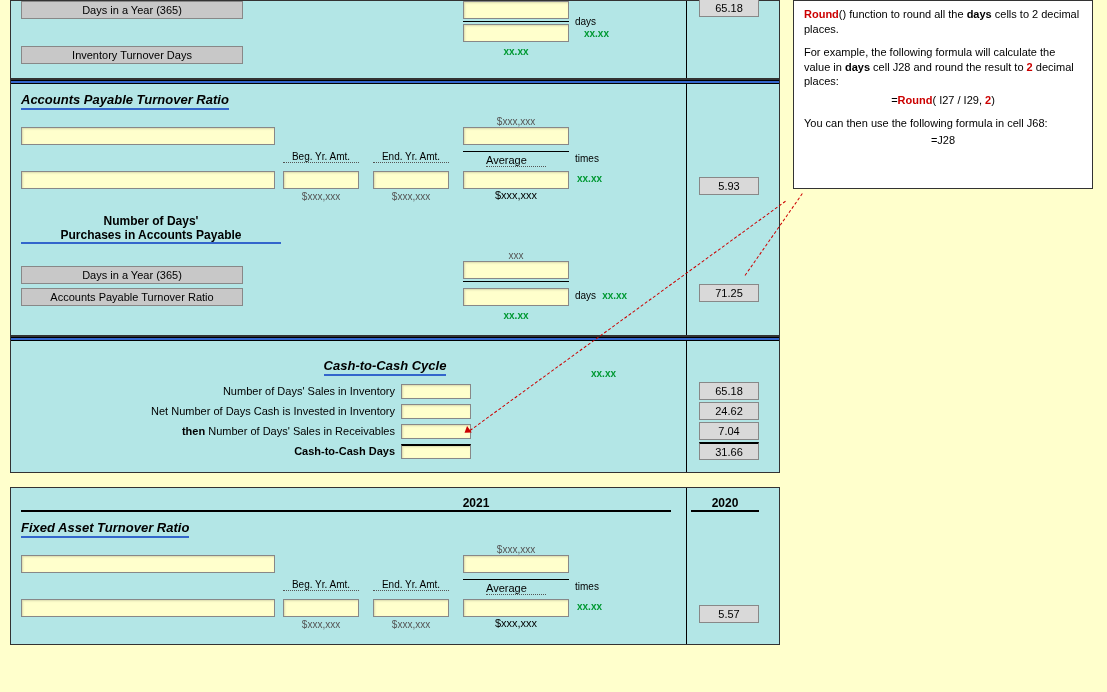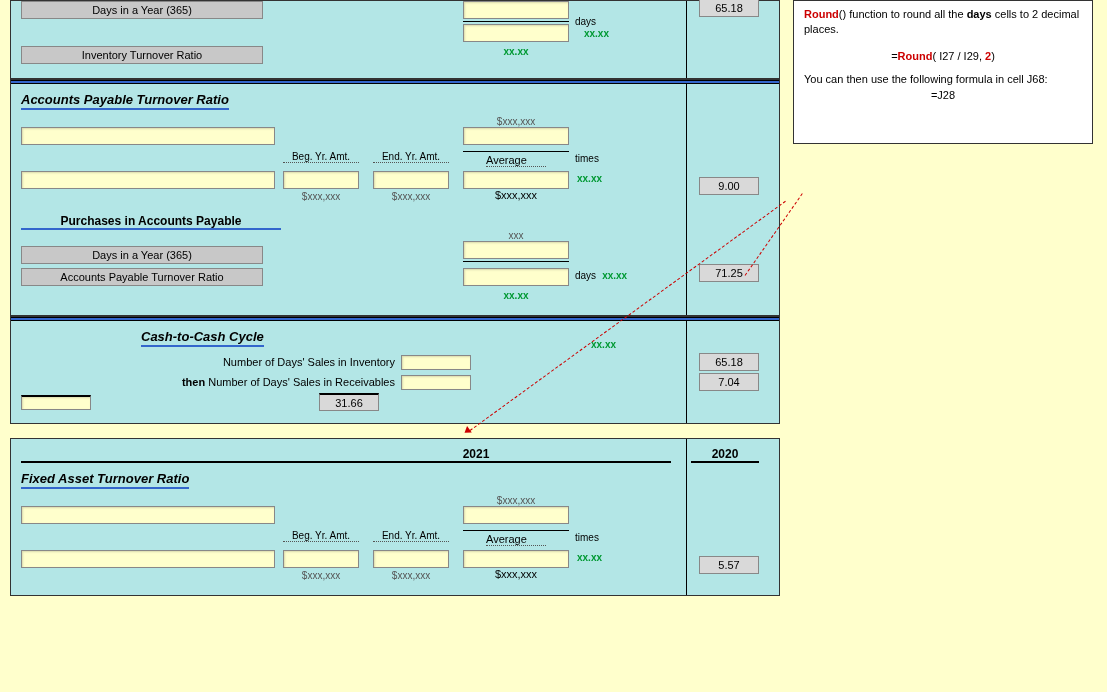--- a/index.html
+++ b/index.html
@@ -76,21 +76,21 @@
     position: absolute;
     right: 92px;
     top: 0;
     bottom: 0;
     width: 1px;
     background: #000;
   }
   .row { display: flex; align-items: flex-start; gap: 0; margin-bottom: 4px; position: relative;}
   .col-label { width: 260px; padding-right: 6px; }
   .col-label .yellow-input { width: 254px; }
-  .col-label .gray-label { width: 242px; }
+  .col-label .gray-label { width: 222px; }
   .amt-group { display: flex; flex-direction: column; align-items: center; width: 80px; }
   .amt-group .cap { font-size: 10px; border-bottom: 1px dotted #555; margin-bottom:2px; width:76px; text-align:center;}
   .amt-group .ph { font-size: 10px; color:#555; margin-top:2px;}
   .amt-group .yellow-input { width: 76px; }
   .frac-col { display:flex; flex-direction:column; align-items:center; width:110px; position:relative;}
   .frac-col .yellow-input { width:106px; }
   .frac-line { border-top:1px solid #000; width:106px; margin:2px 0;}
   .units { font-size:10px; margin:0 4px; align-self:center;}
   .xx { color:#009933; font-weight:bold; font-size:10px;}
   .result-col { position:absolute; right:10px; display:flex; flex-direction:column; align-items:center; gap:3px;}
@@ -147,21 +147,21 @@
         <div class="frac-line"></div>
         <div class="yellow-input"></div>
       </div>
       <div class="units">days</div>
       <div class="result-col" style="top:-2px;">
         <div class="gray-value">65.18</div>
       </div>
     </div>
     <div class="row">
       <div class="col-label">
-        <div class="gray-label">Inventory Turnover Ratio</div>
+        <div class="gray-label">Inventory Turnover Days</div>
       </div>
       <div style="width:180px;"></div>
       <div class="frac-col">
         <div style="display:flex;gap:6px;">
           <div class="xx" style="width:106px;text-align:center;">xx.xx</div>
           <div class="xx" style="position:absolute;right:-38px;top:-18px;">xx.xx</div>
         </div>
       </div>
     </div>
   </div>
@@ -190,21 +190,21 @@
         <div class="amt-group">
           <div class="cap">End. Yr. Amt.</div>
         </div>
       </div>
       <div class="frac-col">
         <div class="frac-line"></div>
         <div class="cap" style="border-bottom:1px dotted #555;width:60px;">Average</div>
       </div>
       <div class="units">times</div>
       <div class="result-col" style="top:28px;">
-        <div class="gray-value">9.00</div>
+        <div class="gray-value">5.93</div>
       </div>
     </div>
     <div class="row" style="align-items:flex-start;">
       <div class="col-label">
             <div class="yellow-input"></div>
           </div>
       <div style="display:flex;gap:10px;width:180px;">
         <div class="amt-group">
           <div class="yellow-input"></div>
           <div class="ph">$xxx,xxx</div>
@@ -217,21 +217,22 @@
       <div class="frac-col">
         <div class="yellow-input"></div>
         <div class="ph">$xxx,xxx</div>
       </div>
       <div class="xx" style="align-self:flex-start;margin-left:6px;margin-top:2px;">xx.xx</div>
     </div>
 
     <div class="gap"></div>
 
     
-    <div class="sub-heading" style="border-bottom:2px solid #3366cc;display:inline-block;">Purchases in Accounts Payable</div>
+    <div class="sub-heading">Number of Days'</div>
+    <div class="sub-heading" style="border-bottom:2px solid #3366cc;display:inline-block;margin-bottom:6px;">Purchases in Accounts Payable</div>
 
     <div class="row" style="align-items:flex-end;">
       <div class="col-label">
         <div class="gray-label">Days in a Year (365)</div>
       </div>
       <div style="width:180px;"></div>
       <div class="frac-col">
         <div style="font-size:10px;color:#555;text-align:right;">xxx</div>
         <div class="yellow-input"></div>
         <div class="frac-line"></div>
@@ -251,46 +252,56 @@
       <div class="result-col" style="top:-4px;">
         <div class="gray-value">71.25</div>
       </div>
     </div>
   </div>
 
   <div class="blue-divider"></div>
 
   <div class="section">
     <div class="vtop-line"></div>
-    <div style="text-align:left; margin-left:120px; margin-right:140px;">
+    <div style="text-align:center; margin-left:120px; margin-right:140px;margin-top:9px;">
       <div class="heading" style="display:inline-block;">Cash-to-Cash Cycle</div>
     </div>
     <div style="position:relative;">
       <div style="position:absolute; left:570px; top:-14px;" class="xx">xx.xx</div>
     </div>
     <div>
       <div class="ctoc-row">
         <div class="ctoc-label"><span>Number of Days' Sales in Inventory</span></div>
         <div class="ctoc-input">
               <div class="yellow-input"></div>
             </div>
         <div class="ctoc-value">
               <div class="gray-value">65.18</div>
             </div>
       </div>
       <div class="ctoc-row">
+        <div class="ctoc-label"><span>Net Number of Days Cash is Invested in Inventory</span></div>
+        <div class="ctoc-input">
+              <div class="yellow-input"></div>
+            </div>
+        <div class="ctoc-value">
+              <div class="gray-value">24.62</div>
+            </div>
+      </div>
+      <div class="ctoc-row">
         <div class="ctoc-label"><span class="bold">then</span> <span>Number of Days' Sales in Receivables</span></div>
         <div class="ctoc-input">
               <div class="yellow-input"></div>
             </div>
         <div class="ctoc-value">
               <div class="gray-value">7.04</div>
             </div>
       </div>
       <div class="ctoc-row">
+        <div class="ctoc-label"><span class="bold">Cash-to-Cash Days</span></div>
         <div class="ctoc-input">
               <div class="yellow-input" style="border-top:2px solid #000;"></div>
             </div>
         <div class="ctoc-value">
               <div class="gray-value" style="border-top:2px solid #000;">31.66</div>
             </div>
       </div>
     </div>
   </div>
 </div>
@@ -358,20 +369,23 @@
       <div class="xx" style="align-self:flex-start;margin-left:6px;margin-top:2px;">xx.xx</div>
     </div>
   </div>
 </div>
 
 <div class="help-panel">
   <div>
     <span class="red">Round</span><span>() function to round all the </span><b>days</b><span> cells to 2 decimal places.</span>
   </div>
   <div style="height:8px;"></div>
+  <div>
+    <span>For example, the following formula will calculate the value in </span><b>days</b><span> cell J28 and round the result to </span><span class="red">2</span><span> decimal places:</span>
+  </div>
   <div style="text-align:center;margin:4px 0;">
     <span>=</span><span class="red">Round</span><span>( I27 / I29, </span><span class="red">2</span><span>)</span>
   </div>
   <div style="height:4px;"></div>
   <div>You can then use the following formula in cell J68:</div>
   <div style="text-align:center;margin-top:2px;">=J28</div>
 </div>
 
 <div class="leader-line" style="left:745px; top:275px; width:100px; transform:rotate(-55deg);"></div>
 <div class="leader-line" style="left:470px; top:430px; width:390px; transform:rotate(-36deg);"></div>

